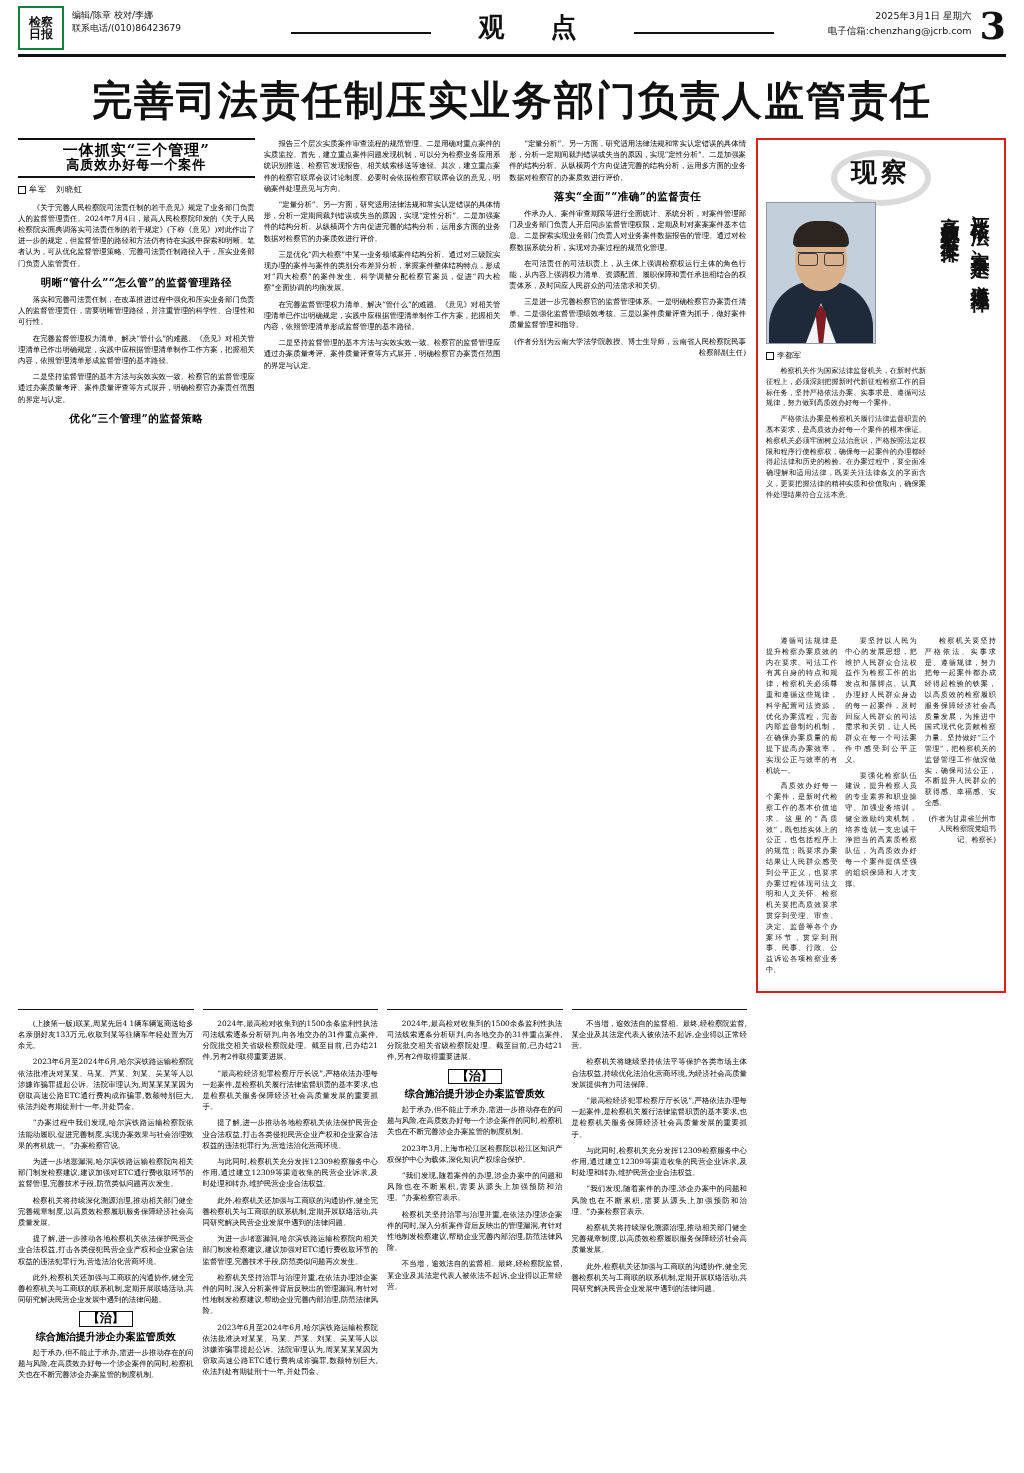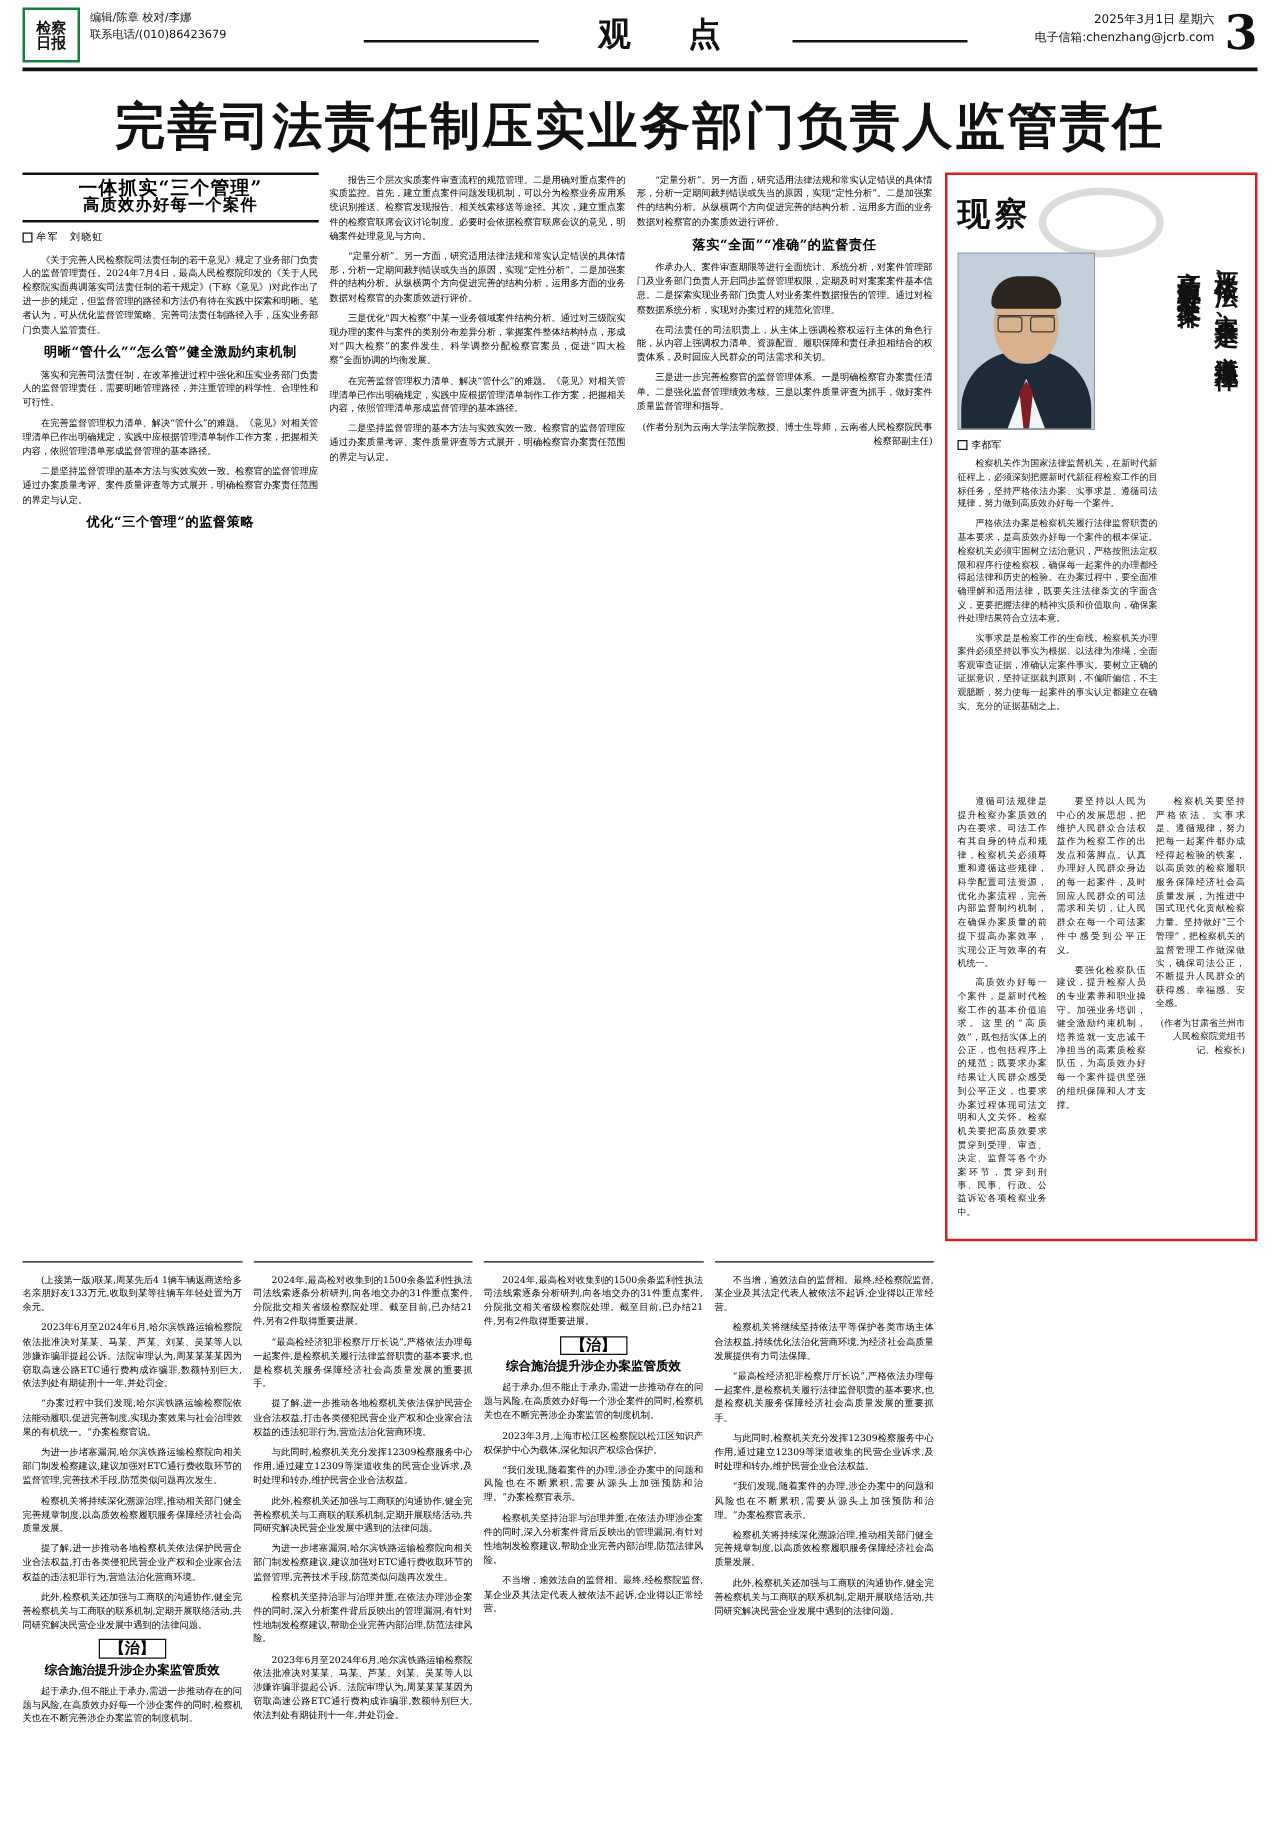--- a/index.html
+++ b/index.html
@@ -147,21 +147,21 @@
   .right-box{
     width:250px;
     flex:0 0 250px;
     border:2.5px solid #d62020;
     box-sizing:border-box;
     padding:8px 8px 10px 8px;
     position:relative;
     background:#fff;
   }
   .brand-seal{
-    text-align:left;
+    text-align:center;
     margin:2px 0 6px 0;
     position:relative;
     height:46px;
   }
   .brand-seal .circle{
     position:absolute;left:50%;top:0;transform:translateX(-50%);
     width:88px;height:44px;
     border-radius:50%;
     border:6px solid #bdbdbd;
     opacity:.55;
@@ -317,21 +317,21 @@
 
         <div class="col">
           <div class="sub-headline">
             <div class="l1">一体抓实“三个管理”</div>
             <div class="l2">高质效办好每一个案件</div>
           </div>
           <div class="byline">
             <span class="sq"></span><span>牟军　刘晓虹</span>
           </div>
           <p>《关于完善人民检察院司法责任制的若干意见》规定了业务部门负责人的监督管理责任。2024年7月4日，最高人民检察院印发的《关于人民检察院实面典调落实司法责任制的若干规定》(下称《意见》)对此作出了进一步的规定，但监督管理的路径和方法仍有待在实践中探索和明晰。笔者认为，可从优化监督管理策略、完善司法责任制路径入手，压实业务部门负责人监管责任。</p>
-          <div class="shoulder">明晰“管什么”“怎么管”健全激励约束机制</div>
+          <div class="shoulder">明晰“管什么”“怎么管”的监督管理路径</div>
           <p>落实和完善司法责任制，在改革推进过程中强化和压实业务部门负责人的监督管理责任，需要明晰管理路径，并注重管理的科学性、合理性和可行性。</p>
           <p>在完善监督管理权力清单、解决“管什么”的难题。《意见》对相关管理清单已作出明确规定，实践中应根据管理清单制作工作方案，把握相关内容，依照管理清单形成监督管理的基本路径。</p>
           <p>二是坚持监督管理的基本方法与实效实效一致。检察官的监督管理应通过办案质量考评、案件质量评查等方式展开，明确检察官办案责任范围的界定与认定。</p>
           <div class="shoulder">优化“三个管理”的监督策略</div>
         </div>
 
         <div class="col">
           <p>报告三个层次实质案件审查流程的规范管理。二是用确对重点案件的实质监控。首先，建立重点案件问题发现机制，可以分为检察业务应用系统识别推送、检察官发现报告、相关线索移送等途径。其次，建立重点案件的检察官联席会议讨论制度。必要时会依据检察官联席会议的意见，明确案件处理意见与方向。</p>
           <p>“定量分析”。另一方面，研究适用法律法规和常实认定错误的具体情形，分析一定期间裁判错误或失当的原因，实现“定性分析”。二是加强案件的结构分析。从纵横两个方向促进完善的结构分析，运用多方面的业务数据对检察官的办案质效进行评价。</p>
           <p>三是优化“四大检察”中某一业务领域案件结构分析。通过对三级院实现办理的案件与案件的类别分布差异分析，掌握案件整体结构特点，形成对“四大检察”的案件发生、科学调整分配检察官案员，促进“四大检察”全面协调的均衡发展。</p>
@@ -365,21 +365,20 @@
               <div class="head"></div>
               <div class="hair"></div>
               <div class="glass"></div>
             </div>
             <div class="author-line">
               <span class="sq"></span><span>李都军</span>
             </div>
             <div style="font-size:7.2px;line-height:10.8px;text-align:justify;font-family:'DejaVu Serif',serif;">
               <p style="margin:0 0 5px 0;text-indent:2em;">检察机关作为国家法律监督机关，在新时代新征程上，必须深刻把握新时代新征程检察工作的目标任务，坚持严格依法办案、实事求是、遵循司法规律，努力做到高质效办好每一个案件。</p>
               <p style="margin:0 0 5px 0;text-indent:2em;">严格依法办案是检察机关履行法律监督职责的基本要求，是高质效办好每一个案件的根本保证。检察机关必须牢固树立法治意识，严格按照法定权限和程序行使检察权，确保每一起案件的办理都经得起法律和历史的检验。在办案过程中，要全面准确理解和适用法律，既要关注法律条文的字面含义，更要把握法律的精神实质和价值取向，确保案件处理结果符合立法本意。</p>
-              <p style="margin:0 0 5px 0;text-indent:2em;">实事求是是检察工作的生命线。检察机关办理案件必须坚持以事实为根据、以法律为准绳，全面客观审查证据，准确认定案件事实。要树立正确的证据意识，坚持证据裁判原则，不偏听偏信，不主观臆断，努力使每一起案件的事实认定都建立在确实、充分的证据基础之上。</p>
             </div>
           </div>
           <div class="vert-title">
             <span>严格依法、实事求是、遵循规律</span><br>
             <span>高质效办好每一个案件</span>
           </div>
         </div>
 
         <div class="rb-cols">
           <div class="rb-col">

